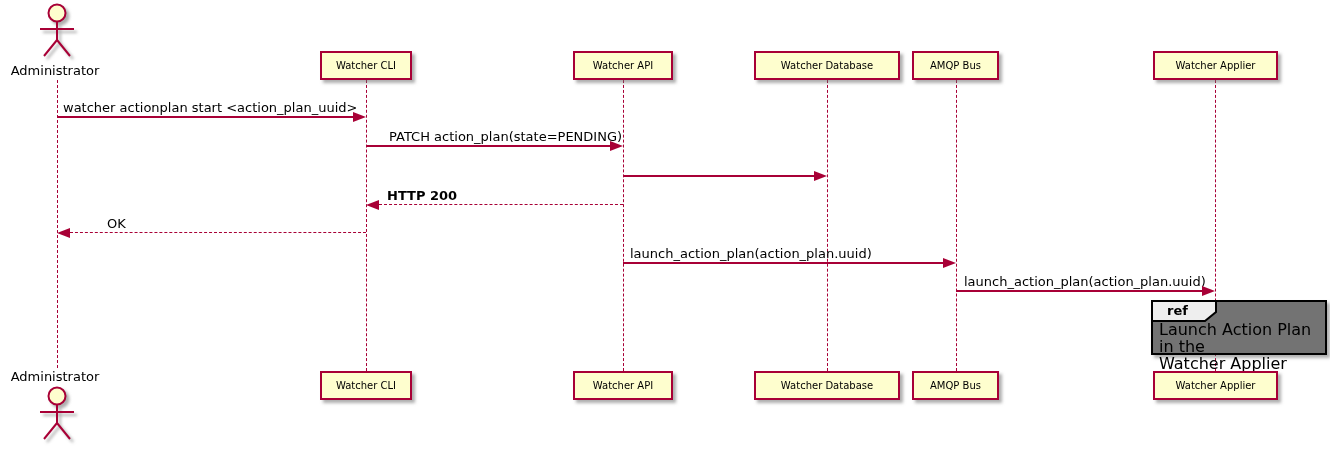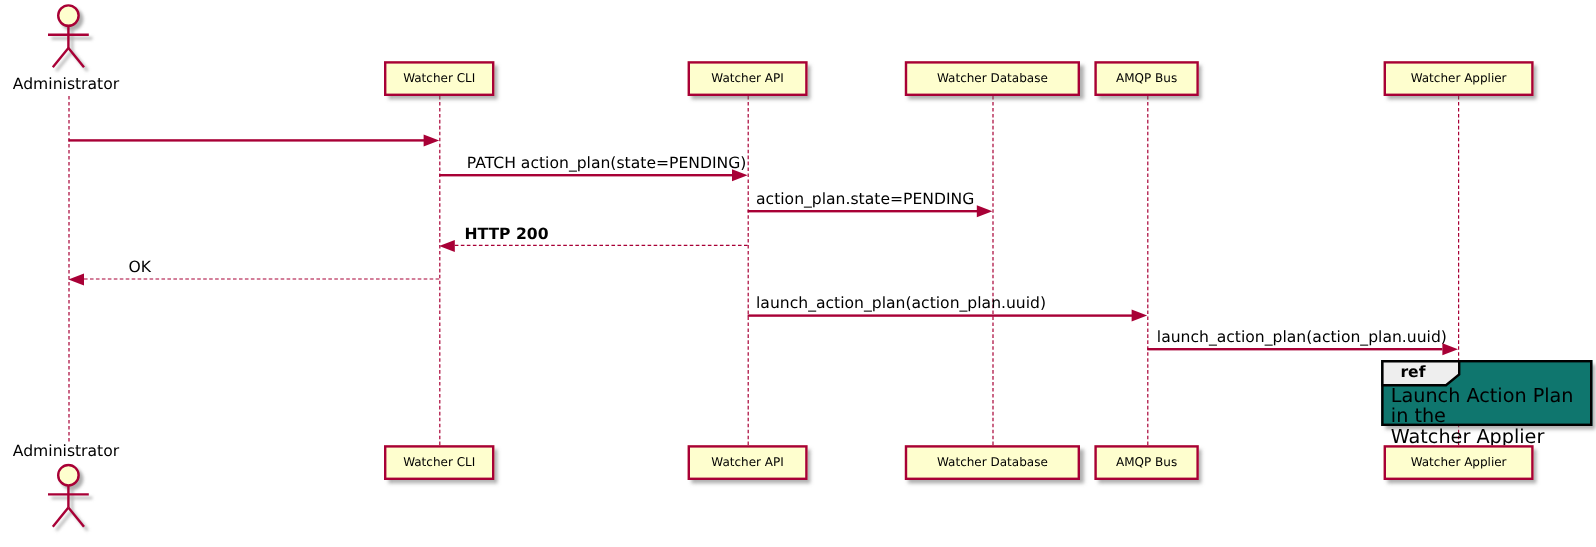--- a/index.html
+++ b/index.html
@@ -24,21 +24,21 @@
   .msg-label {
     position:absolute; font-size:13px; white-space:nowrap; height:16px; line-height:16px;
   }
   .msg-line { position:absolute; height:0; border-top:2px solid #A80036; }
   .msg-line.dashed { border-top:1px dashed #A80036; }
   .head { position:absolute; width:0; height:0; border-top:5px solid transparent; border-bottom:5px solid transparent; }
   .head.right { border-left:13px solid #A80036; }
   .head.left  { border-right:13px solid #A80036; }
   .ref-box {
     position:absolute; left:1151px; top:300px; width:176px; height:55px;
-    background:#0f766e; border:2px solid #000;
+    background:#737373; border:2px solid #000;
     box-shadow:3px 3px 3px rgba(110,110,110,0.55);
   }
   .ref-tab { position:absolute; left:-2px; top:-2px; }
   .ref-keyword {
     position:absolute; left:14px; top:1px; font-weight:bold; font-size:13px;
   }
   .ref-text {
     position:absolute; left:6px; top:19px; font-size:16px; line-height:17px; white-space:pre-line;
   }
 </style>
@@ -62,28 +62,28 @@
     <line x1="22" y1="37" x2="35" y2="53" stroke="#A80036" stroke-width="2"></line>
   </svg>
   <div class="actor-label" style="left:55px; top:63px;">Administrator</div>
 
   <div class="participant" style="left:320px; top:51px; width:92px;">Watcher CLI</div>
   <div class="participant" style="left:573px; top:51px; width:100px;">Watcher API</div>
   <div class="participant" style="left:754px; top:51px; width:146px;">Watcher Database</div>
   <div class="participant" style="left:912px; top:51px; width:87px;">AMQP Bus</div>
   <div class="participant" style="left:1153px;top:51px; width:125px;">Watcher Applier</div>
 
+  <div class="msg-label" style="left:63px; top:100px;">watcher actionplan start &lt;action_plan_uuid&gt;</div>
   <div class="msg-line" style="left:57px; top:116px; width:297px;"></div>
   <div class="head right" style="left:353px; top:112px;"></div>
 
   <div class="msg-label" style="left:373px; top:129px;margin-left:16px;">PATCH action_plan(state=PENDING)</div>
   <div class="msg-line" style="left:366px; top:145px; width:245px;"></div>
   <div class="head right" style="left:610px; top:141px;"></div>
 
-  <div class="msg-label" style="left:630px; top:159px;">action_plan.state=PENDING</div>
   <div class="msg-line" style="left:623px; top:175px; width:192px;"></div>
   <div class="head right" style="left:814px; top:171px;"></div>
 
   <div class="msg-label" style="left:387px; top:188px;font-weight:bold;">HTTP 200</div>
   <div class="msg-line dashed" style="left:379px; top:204px; width:244px;"></div>
   <div class="head left" style="left:366px; top:200px;"></div>
 
   <div class="msg-label" style="left:75px; top:216px;margin-left:32px;">OK</div>
   <div class="msg-line dashed" style="left:70px; top:232px; width:296px;"></div>
   <div class="head left" style="left:57px; top:228px;"></div>

